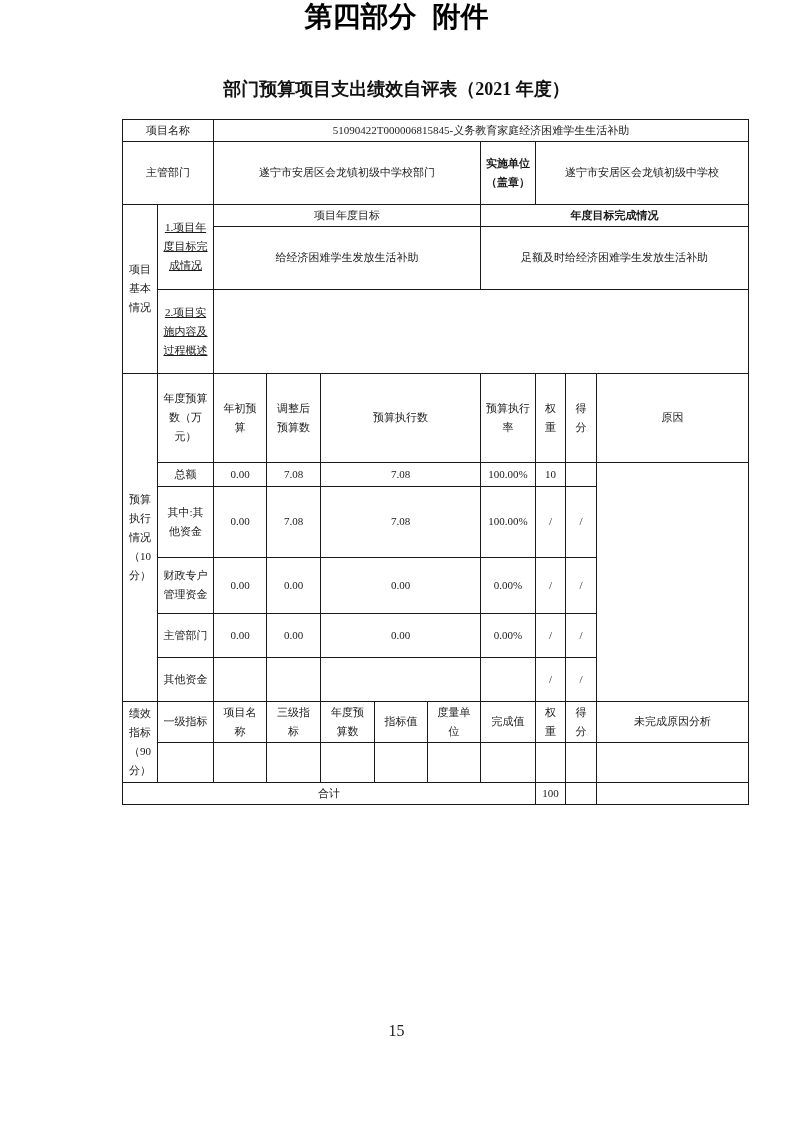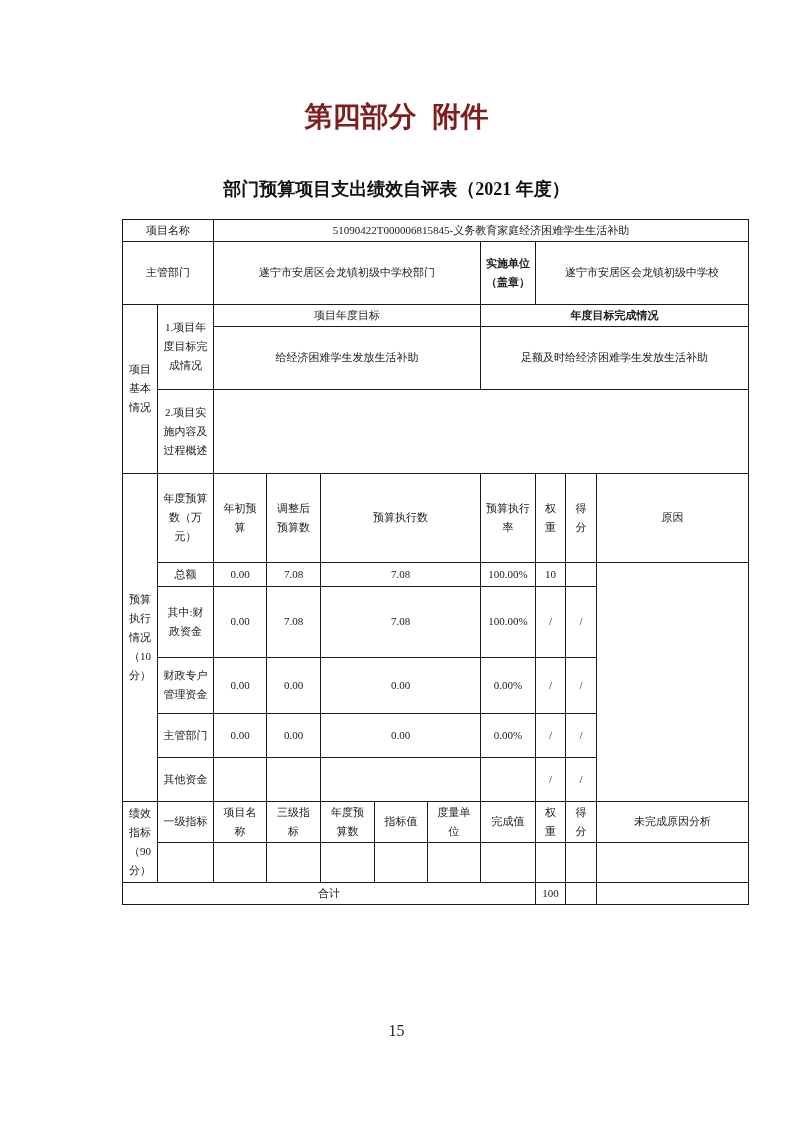--- a/index.html
+++ b/index.html
@@ -7,28 +7,27 @@
     position:relative;
     width:793px;height:1122px;
     background:#ffffff;
     outline:1px solid #cfcfcf;
     font-family:"Liberation Serif","DejaVu Serif",serif;
     color:#1a1a1a;
     overflow:hidden;
   }
   .part-title{
     margin:0;
-    padding-top:100px;
     text-align:center;
     font-family:"Liberation Sans","DejaVu Sans",sans-serif;
     font-size:28px;
     font-weight:bold;
     word-spacing:8px;
     line-height:1.2;
-    color:#7f1d1d;
+    color:#000000;
   }
   .table-title{
     margin:43px 0 0 0;
     text-align:center;
     font-family:"Liberation Serif","DejaVu Serif",serif;
     font-size:18px;
     font-weight:bold;
     line-height:25px;
     color:#111;
   }
@@ -43,21 +42,21 @@
     border:1px solid #1a1a1a;
     font-size:11px;
     line-height:19px;
     text-align:center;
     vertical-align:middle;
     padding:1px 5px;
     word-break:break-all;
     overflow:hidden;
   }
   td.tl{text-align:left;padding-left:6px;}
-  td.top{vertical-align:top;}
+  td.top{vertical-align:top;text-decoration:underline;}
   td.b{font-weight:bold;}
   td.num{padding:1px 3px;}
   .page-number{
     position:absolute;
     top:1022px;left:0;
     width:100%;
     text-align:center;
     font-size:16px;
     color:#222;
   }
@@ -130,21 +129,21 @@
       <td class="num">0.00</td>
       <td class="num">7.08</td>
       <td colspan="3" class="num">7.08</td>
       <td class="num">100.00%</td>
       <td class="num">10</td>
       <td class="num"></td>
       <td rowspan="5"></td>
     </tr>
 
     <tr style="height:71px">
-      <td>其中:财政资金</td>
+      <td>其中:其他资金</td>
       <td class="num">0.00</td>
       <td class="num">7.08</td>
       <td colspan="3" class="num">7.08</td>
       <td class="num">100.00%</td>
       <td class="num">/</td>
       <td class="num">/</td>
     </tr>
 
     <tr style="height:56px">
       <td>财政专户管理资金</td>

